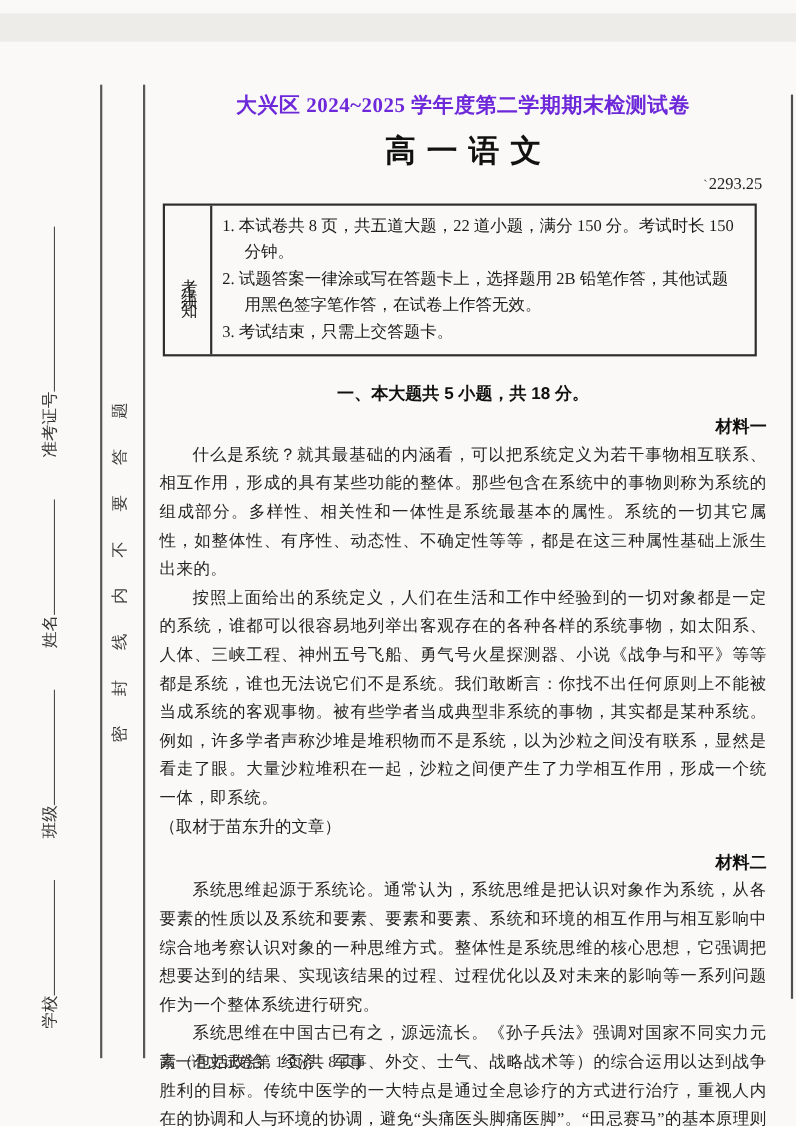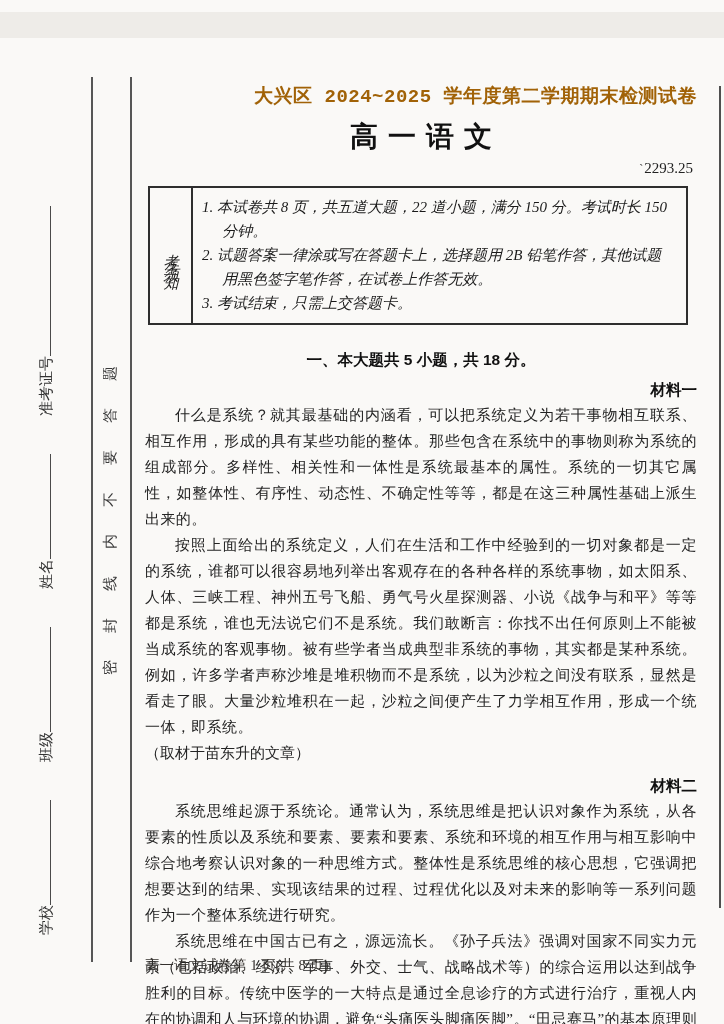--- a/index.html
+++ b/index.html
@@ -33,34 +33,34 @@
   .seal-text{
     position:absolute;left:-50px;top:506px;width:320px;height:26px;
     transform:rotate(-90deg);
     font-size:15px;letter-spacing:27px;color:#3a3a3a;white-space:nowrap;line-height:26px;
     text-align:left;padding-left:4px;box-sizing:border-box;
   }
 
   
   .content{position:absolute;left:145px;top:86px;width:552px;}
   .exam-header{
-    text-align:right;font-size:19px;font-weight:600;letter-spacing:.5px;
-    line-height:22px;color:#a16207;font-family:Liberation Mono, monospace;
+    text-align:center;font-size:19px;font-weight:600;letter-spacing:.5px;
+    line-height:22px;color:#6d28d9;
   }
   .exam-title{
     text-align:center;font-size:28px;font-weight:bold;
     font-family:"Liberation Sans","DejaVu Sans",sans-serif;
     letter-spacing:10px;padding-left:10px;margin-top:12px;line-height:34px;color:#111;
   }
   .date-row{text-align:right;font-size:15px;margin-top:5px;line-height:18px;color:#222;padding-right:4px;}
   .date-tick{font-size:12px;color:#444;margin-right:1px;}
 
   .notice-box{
     margin-top:8px;margin-left:3px;width:540px;box-sizing:border-box;
-    border:2px solid #2e2e2e;display:flex;align-items:stretch;background:transparent;font-style:italic;
+    border:2px solid #2e2e2e;display:flex;align-items:stretch;background:transparent;
   }
   .notice-label{
     width:41px;border-right:2px solid #2e2e2e;display:flex;align-items:center;justify-content:center;
     padding:8px 0;
   }
   .notice-label span{
     writing-mode:vertical-rl;text-orientation:upright;letter-spacing:7px;
     font-size:15px;color:#1d1d1d;
   }
   .notice-items{padding:7px 10px 8px 9px;font-size:15px;line-height:24px;color:#1a1a1a;flex:1;}

